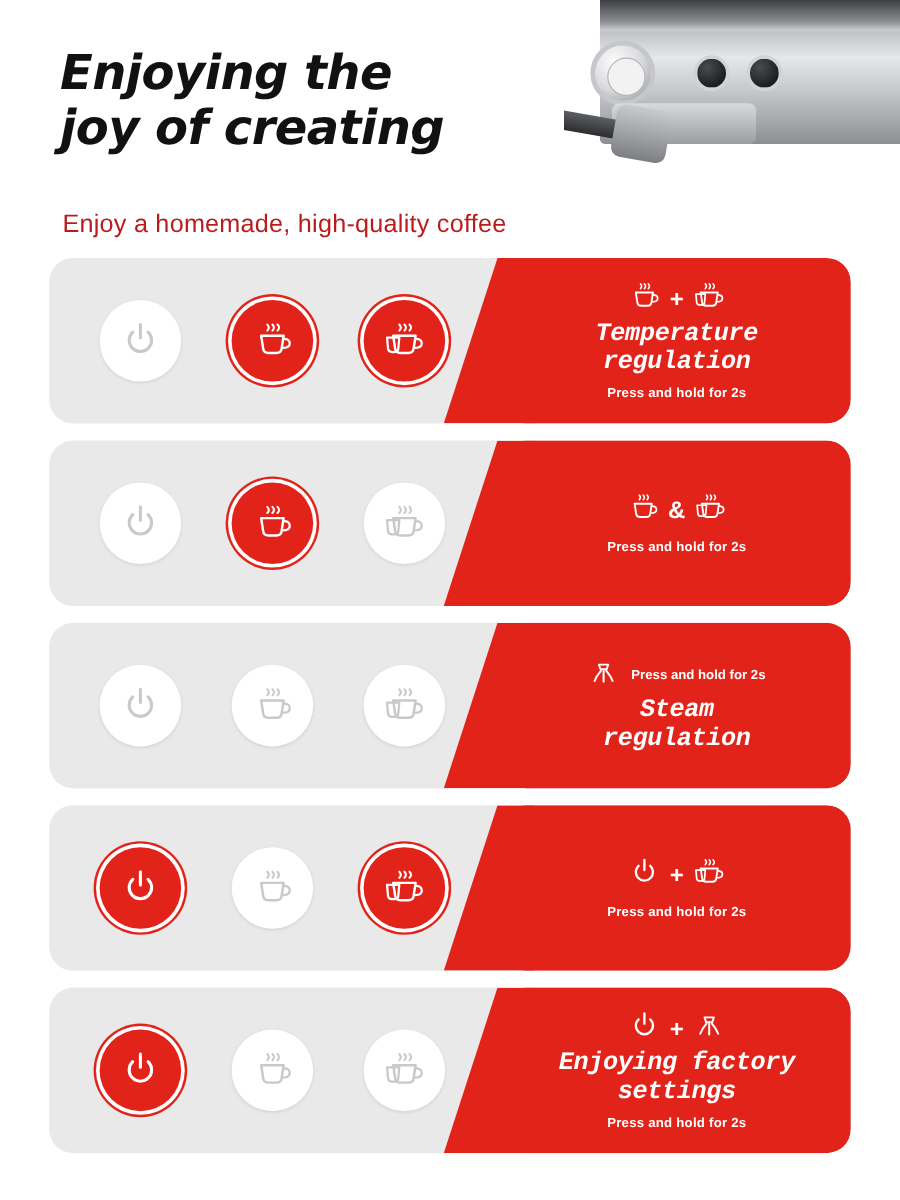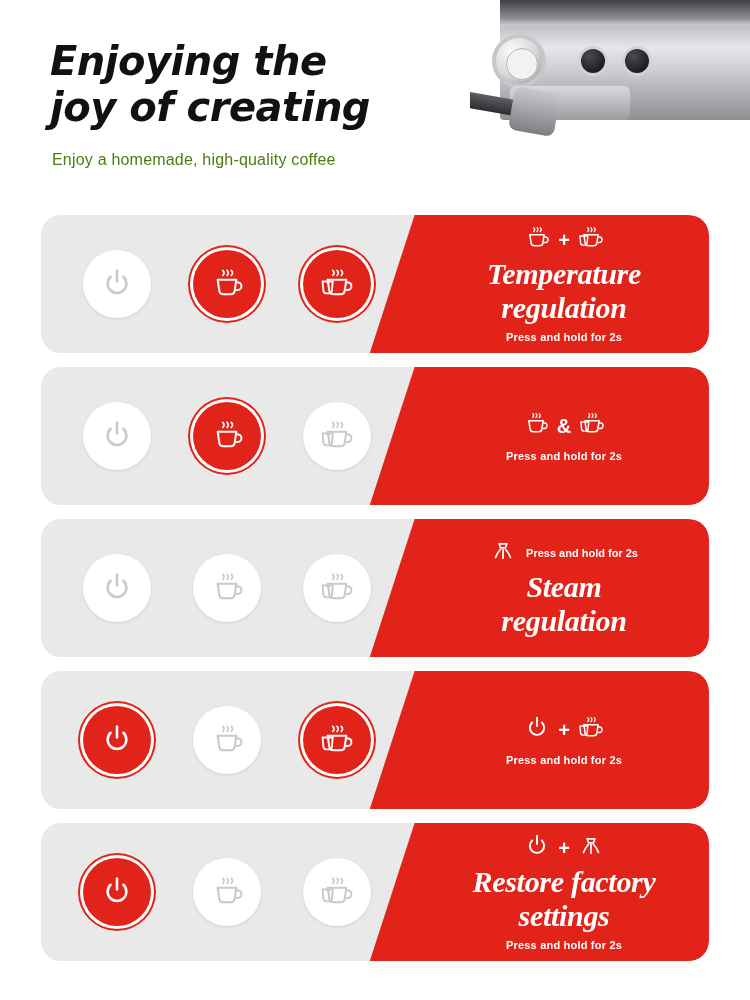--- a/index.html
+++ b/index.html
@@ -14,22 +14,22 @@
   
   .header { position: relative; height: 205px; }
   .headline {
     position: absolute; left: 50px; top: 38px;
     font-family: "DejaVu Sans", sans-serif;
     font-size: 40px; font-weight: 700; font-style: italic;
     color: #111; line-height: 1.15; letter-spacing: -0.5px;
     white-space: pre-line;
   }
   .subline {
-    position: absolute; left: 52px; top: 151px;
-    font-size: 16px; color: #4d7c0f; letter-spacing: 0.2px;
+    position: absolute; left: 52px; top: 175px;
+    font-size: 21px; color: #b91c1c; letter-spacing: 0.2px;
   }
 
   
   .machine {
     position: absolute; right: 0; top: 0; width: 280px; height: 180px;
     overflow: hidden;
   }
   .m-body {
     position: absolute; right: 0; top: 0; width: 250px; height: 120px;
     background: linear-gradient(180deg,#6e6e70 0%, #b9babd 18%, #e6e7e9 40%, #c8c9cc 62%, #8e8f92 100%);
@@ -111,22 +111,22 @@
   }
   .redzone::before {
     content: ""; position: absolute; left: -54px; top: 0; bottom: 0; width: 80px;
     background: #e2231a;
     clip-path: polygon(62% 0, 100% 0, 100% 100%, 6% 100%);
   }
   .combo { display: flex; align-items: center; justify-content: center; gap: 8px; margin-bottom: 2px; }
   .combo .op { font-size: 20px; font-weight: 700; line-height: 1; }
   .combo svg .glyph { stroke: #ffffff; fill: none; }
   .rz-title {
-    font-family: Liberation Serif, serif;
-    font-size: 30px; font-weight: 700; font-style: italic;
+    font-family: Liberation Mono, monospace;
+    font-size: 21px; font-weight: 700; font-style: italic;
     line-height: 1.12; letter-spacing: -0.3px;
     white-space: pre-line;
   }
   .rz-note { font-size: 11px; font-weight: 700; margin-top: 7px; letter-spacing: 0.2px; }
 
   
   .redzone.inline-note .combo { gap: 10px; }
   .redzone.inline-note .inline-text { font-size: 11px; font-weight: 700; }
 </style>
 </head>
@@ -457,19 +457,19 @@
                 <path d="M20 4 L20 17" class="glyph" stroke-width="3" stroke-linecap="round"></path>
               </svg></span>
             <span class="op">+</span>
             <span><svg width="26" height="26" viewBox="0 0 40 40">
                 <g>
                   <path d="M14 9 L26 9 L24 15 L16 15 Z" class="glyph" stroke-width="2.4" stroke-linejoin="round"></path>
                   <path d="M16.5 17 q-6 7 -8 13 M20 17 q0 8 0 14 M23.5 17 q6 7 8 13" class="glyph" stroke-width="2.6" stroke-linecap="round"></path>
                 </g>
               </svg></span>
           </div>
-          <div class="rz-title">Restore factory
+          <div class="rz-title">Enjoying factory
 settings</div>
           <div class="rz-note">Press and hold for 2s</div>
         </div>
       </div>
     </div>
 </div>
 
 </body></html>

